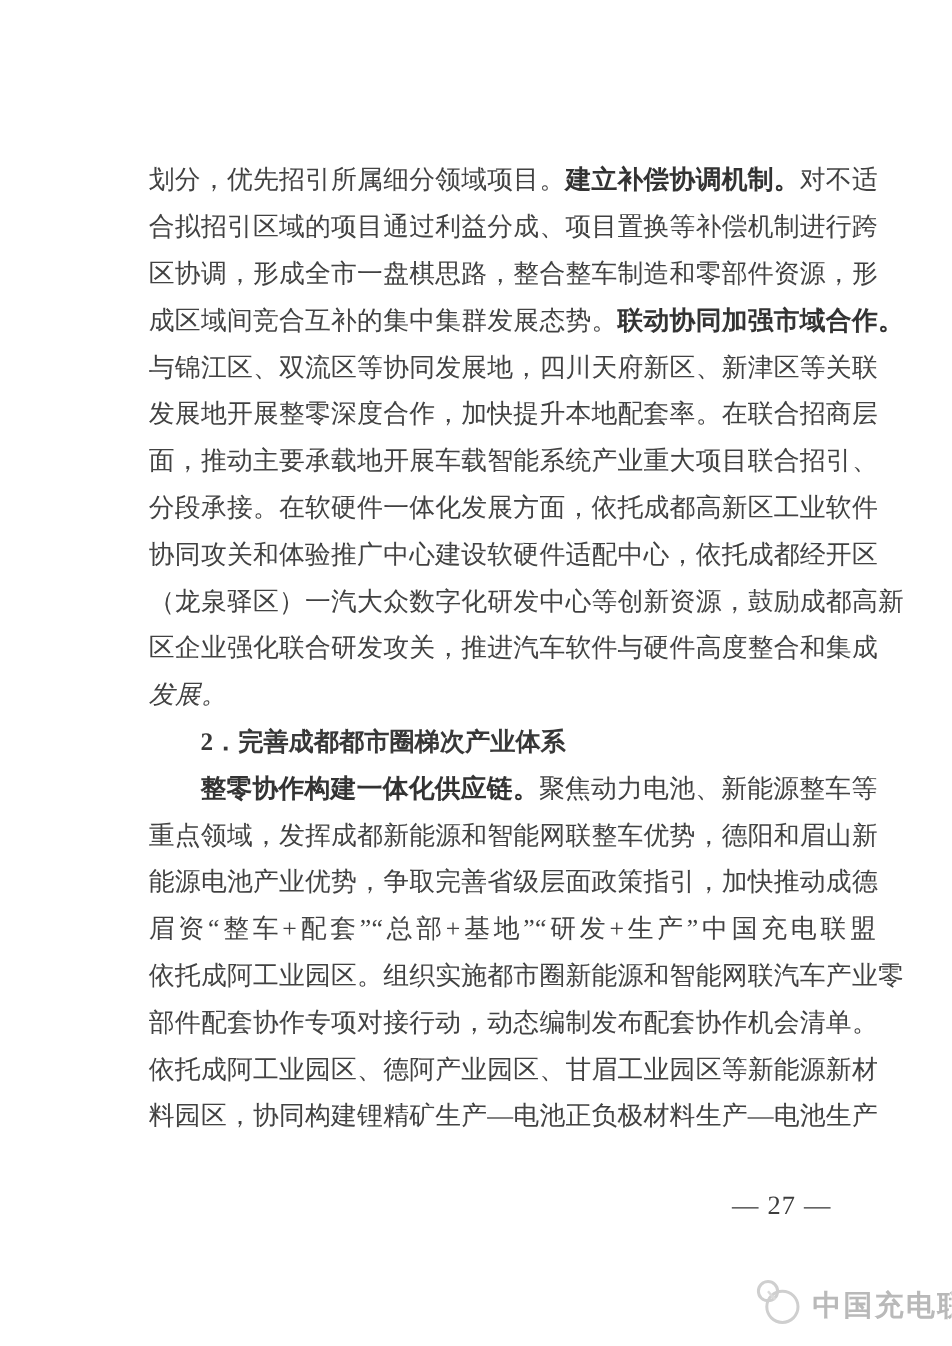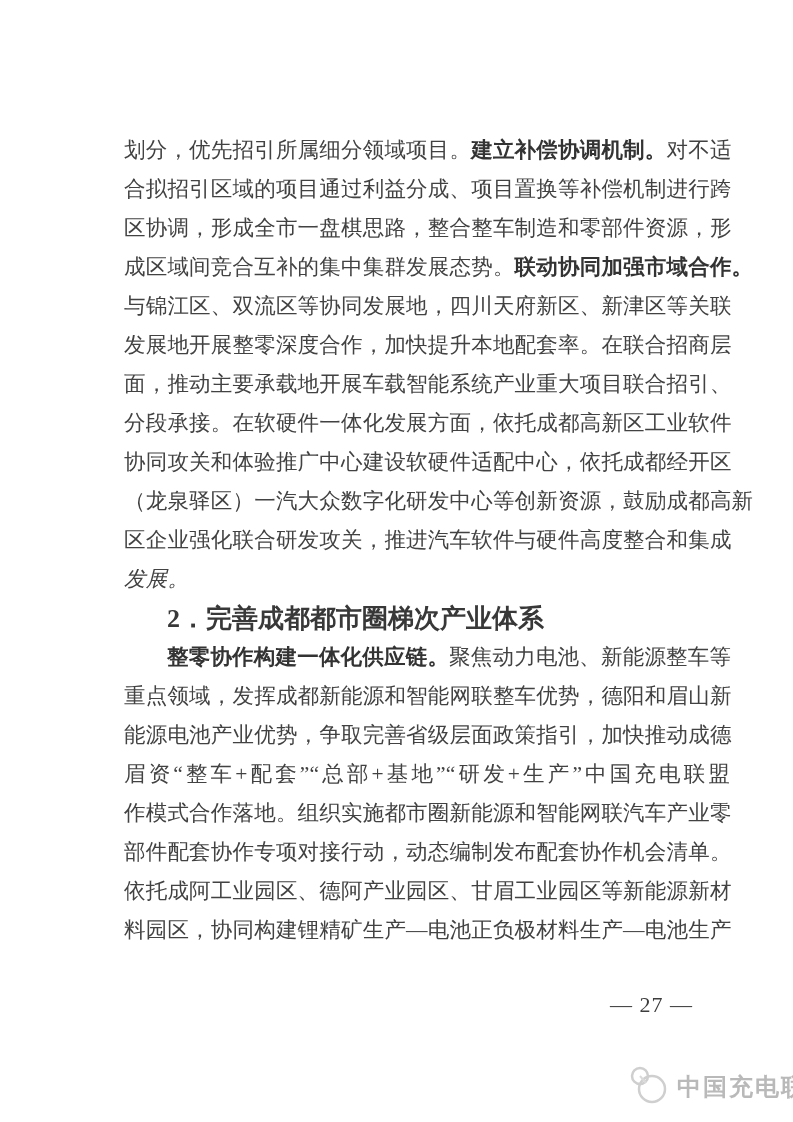--- a/index.html
+++ b/index.html
@@ -33,21 +33,21 @@
   .line.no-just {
     text-align: left;
     text-align-last: left;
     font-style: italic;
   }
   .line.indent { padding-left: 43px; }
   .line .b { font-weight: bold; color: #333333; }
   .heading {
     height: 39px;
     line-height: 39px;
-    font-size: 26px;
+    font-size: 21px;
     padding-left: 43px;
     font-weight: bold;
     color: #383838;
     white-space: nowrap;
   }
   .page-number {
     position: absolute;
     top: 992px;
     right: 100px;
     font-size: 22px;
@@ -92,21 +92,21 @@
         <div class="line no-just"><span>发展。</span></div>
       </div>
 
     <div class="heading">2．完善成都都市圈梯次产业体系</div>
 
     <div>
         <div class="line indent"><span class="b">整零协作构建一体化供应链。</span><span>聚焦动力电池、新能源整车等</span></div>
         <div class="line"><span>重点领域，发挥成都新能源和智能网联整车优势，德阳和眉山新</span></div>
         <div class="line"><span>能源电池产业优势，争取完善省级层面政策指引，加快推动成德</span></div>
         <div class="line"><span>眉资“整车+配套”“总部+基地”“研发+生产”中国充电联盟</span></div>
-        <div class="line"><span>作模式合作落地。组织实施都市圈新能源和智能网联汽车产业零</span></div>
+        <div class="line"><span>依托成阿工业园区。组织实施都市圈新能源和智能网联汽车产业零</span></div>
         <div class="line"><span>部件配套协作专项对接行动，动态编制发布配套协作机会清单。</span></div>
         <div class="line"><span>依托成阿工业园区、德阿产业园区、甘眉工业园区等新能源新材</span></div>
         <div class="line"><span>料园区，协同构建锂精矿生产—电池正负极材料生产—电池生产</span></div>
       </div>
   </div>
 
   <div class="page-number">— 27 —</div>
 
   <div class="watermark">
     <span>

